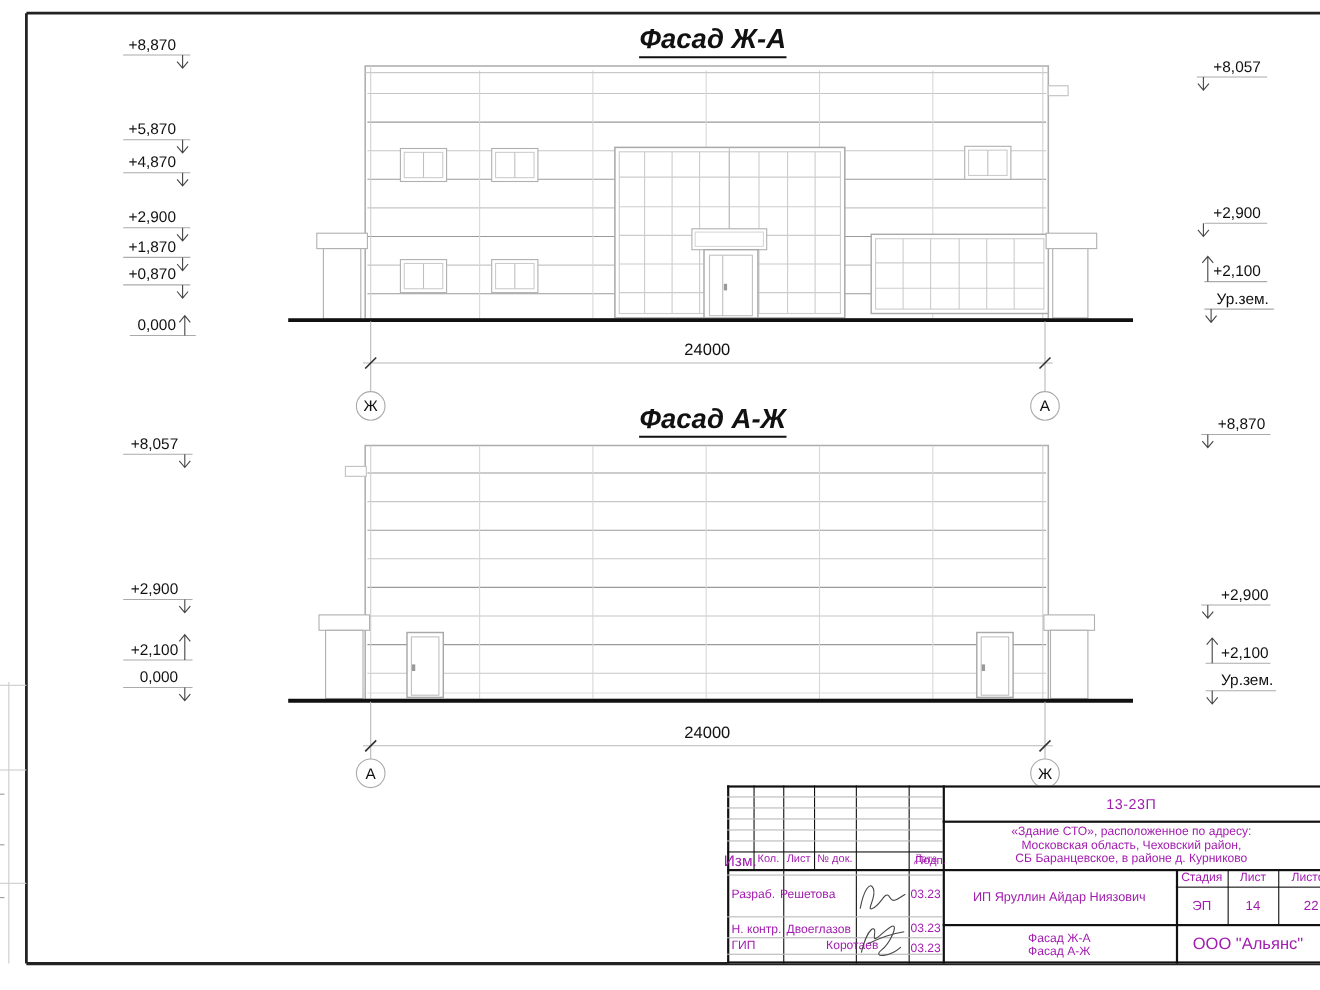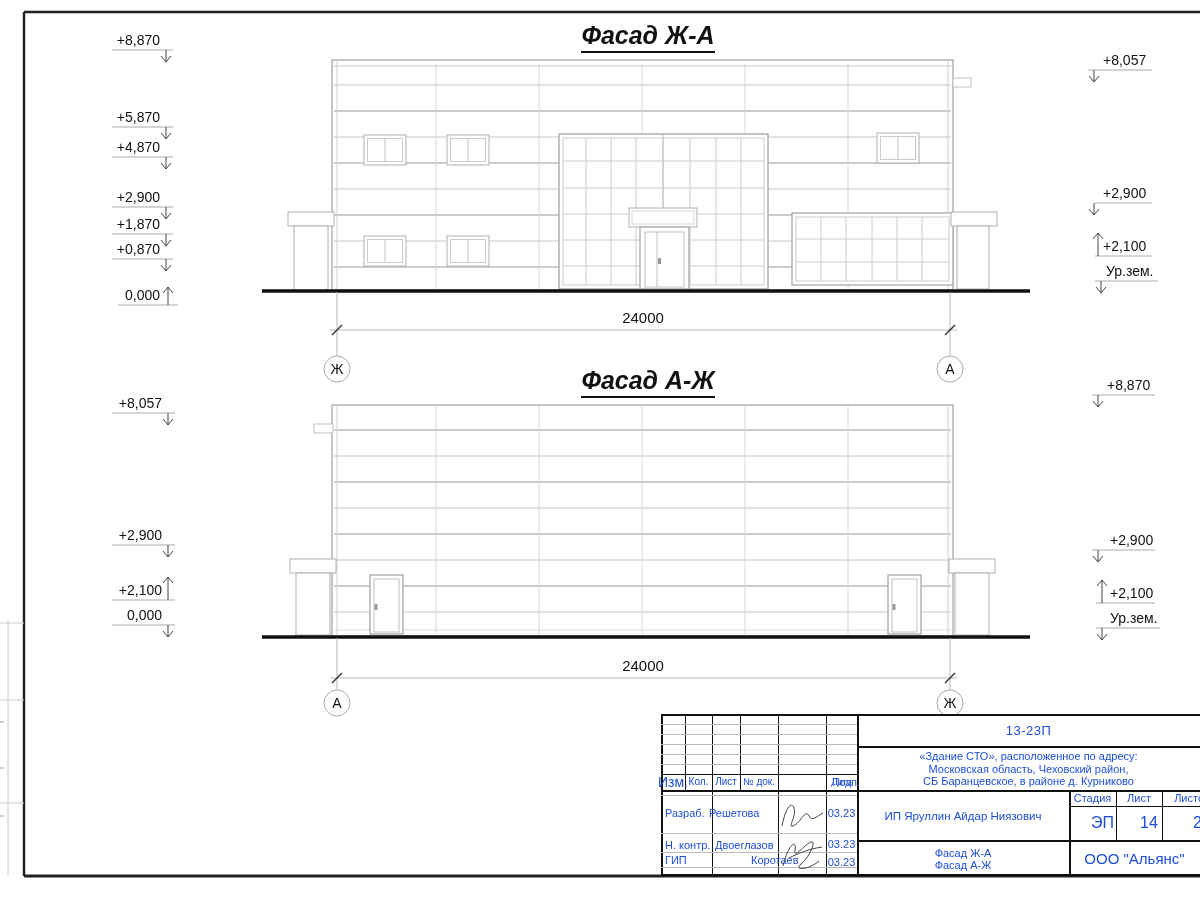--- a/index.html
+++ b/index.html
@@ -9,23 +9,23 @@
   .cad text{font-family:"Liberation Sans",sans-serif;fill:#111;}
   .mark-t{font-size:14px;}
   .dim-t{font-size:15px;}
   .axis-t{font-size:14px;}
   .title-t{font-size:25px;font-style:italic;font-weight:bold;}
   
   .tb{position:absolute;left:661px;top:714px;width:539px;height:162px;background:#fff;}
   .tb .ln{position:absolute;background:#111;}
   .tb .lt{position:absolute;background:#b9b9b9;}
   .tb .cell{position:absolute;display:flex;align-items:center;justify-content:center;
-            text-align:center;font-size:11px;line-height:12.5px;color:#1d4ed8;}
+            text-align:center;font-size:11px;line-height:12.5px;color:#a21caf;}
   .tb .lcell{justify-content:flex-start;text-align:left;}
-  .tb .big{font-size:16px;margin-left:10px;}
+  .tb .big{font-size:12px;}
   .tb .org{font-size:15px;}
   .tb .code{font-size:13px;letter-spacing:.5px;}
   .sig{position:absolute;}
 </style>
 </head>
 <body>
 
 <div class="sheet">
 
 <svg class="cad" width="1200" height="900" viewBox="0 0 1200 900">

